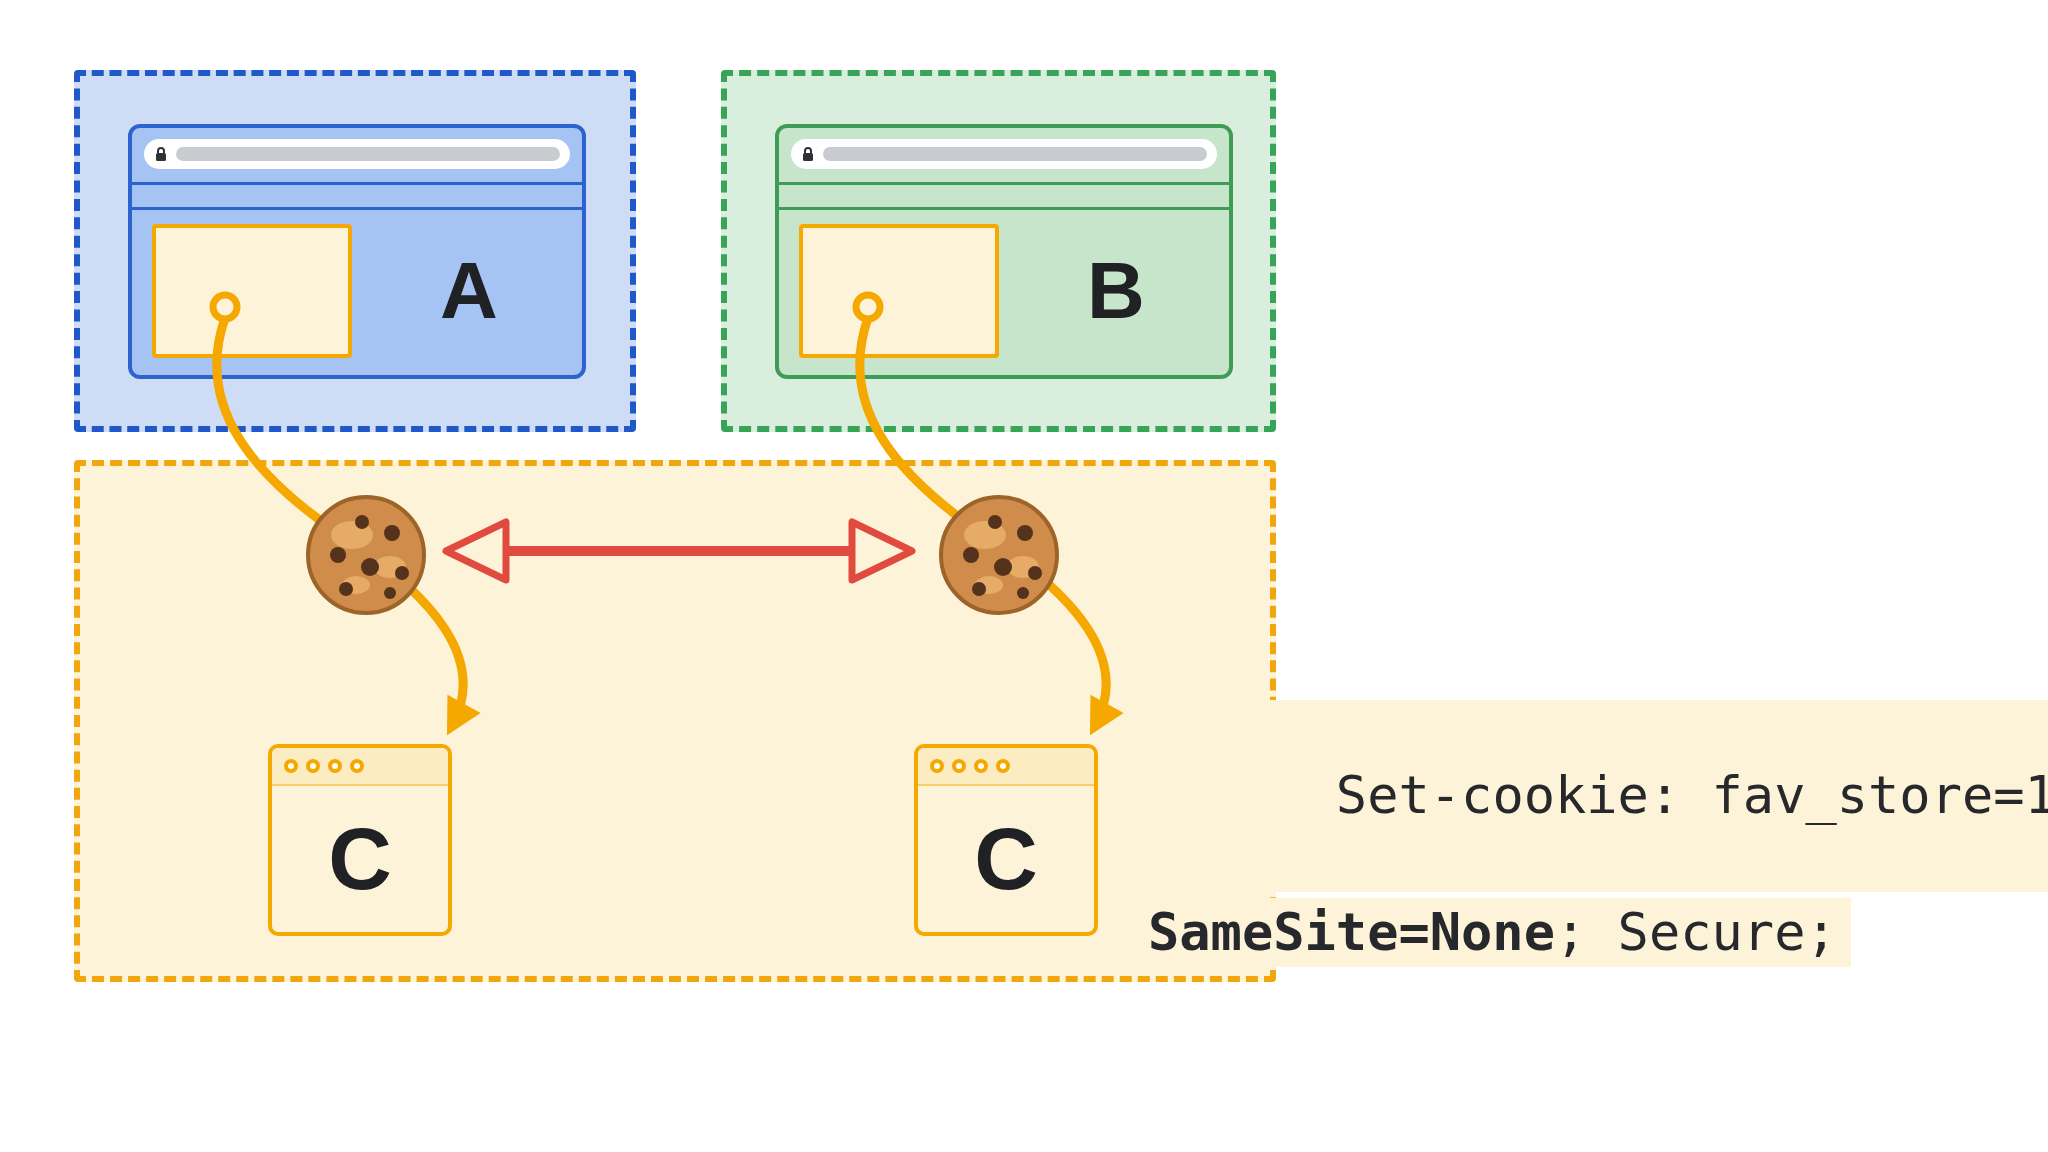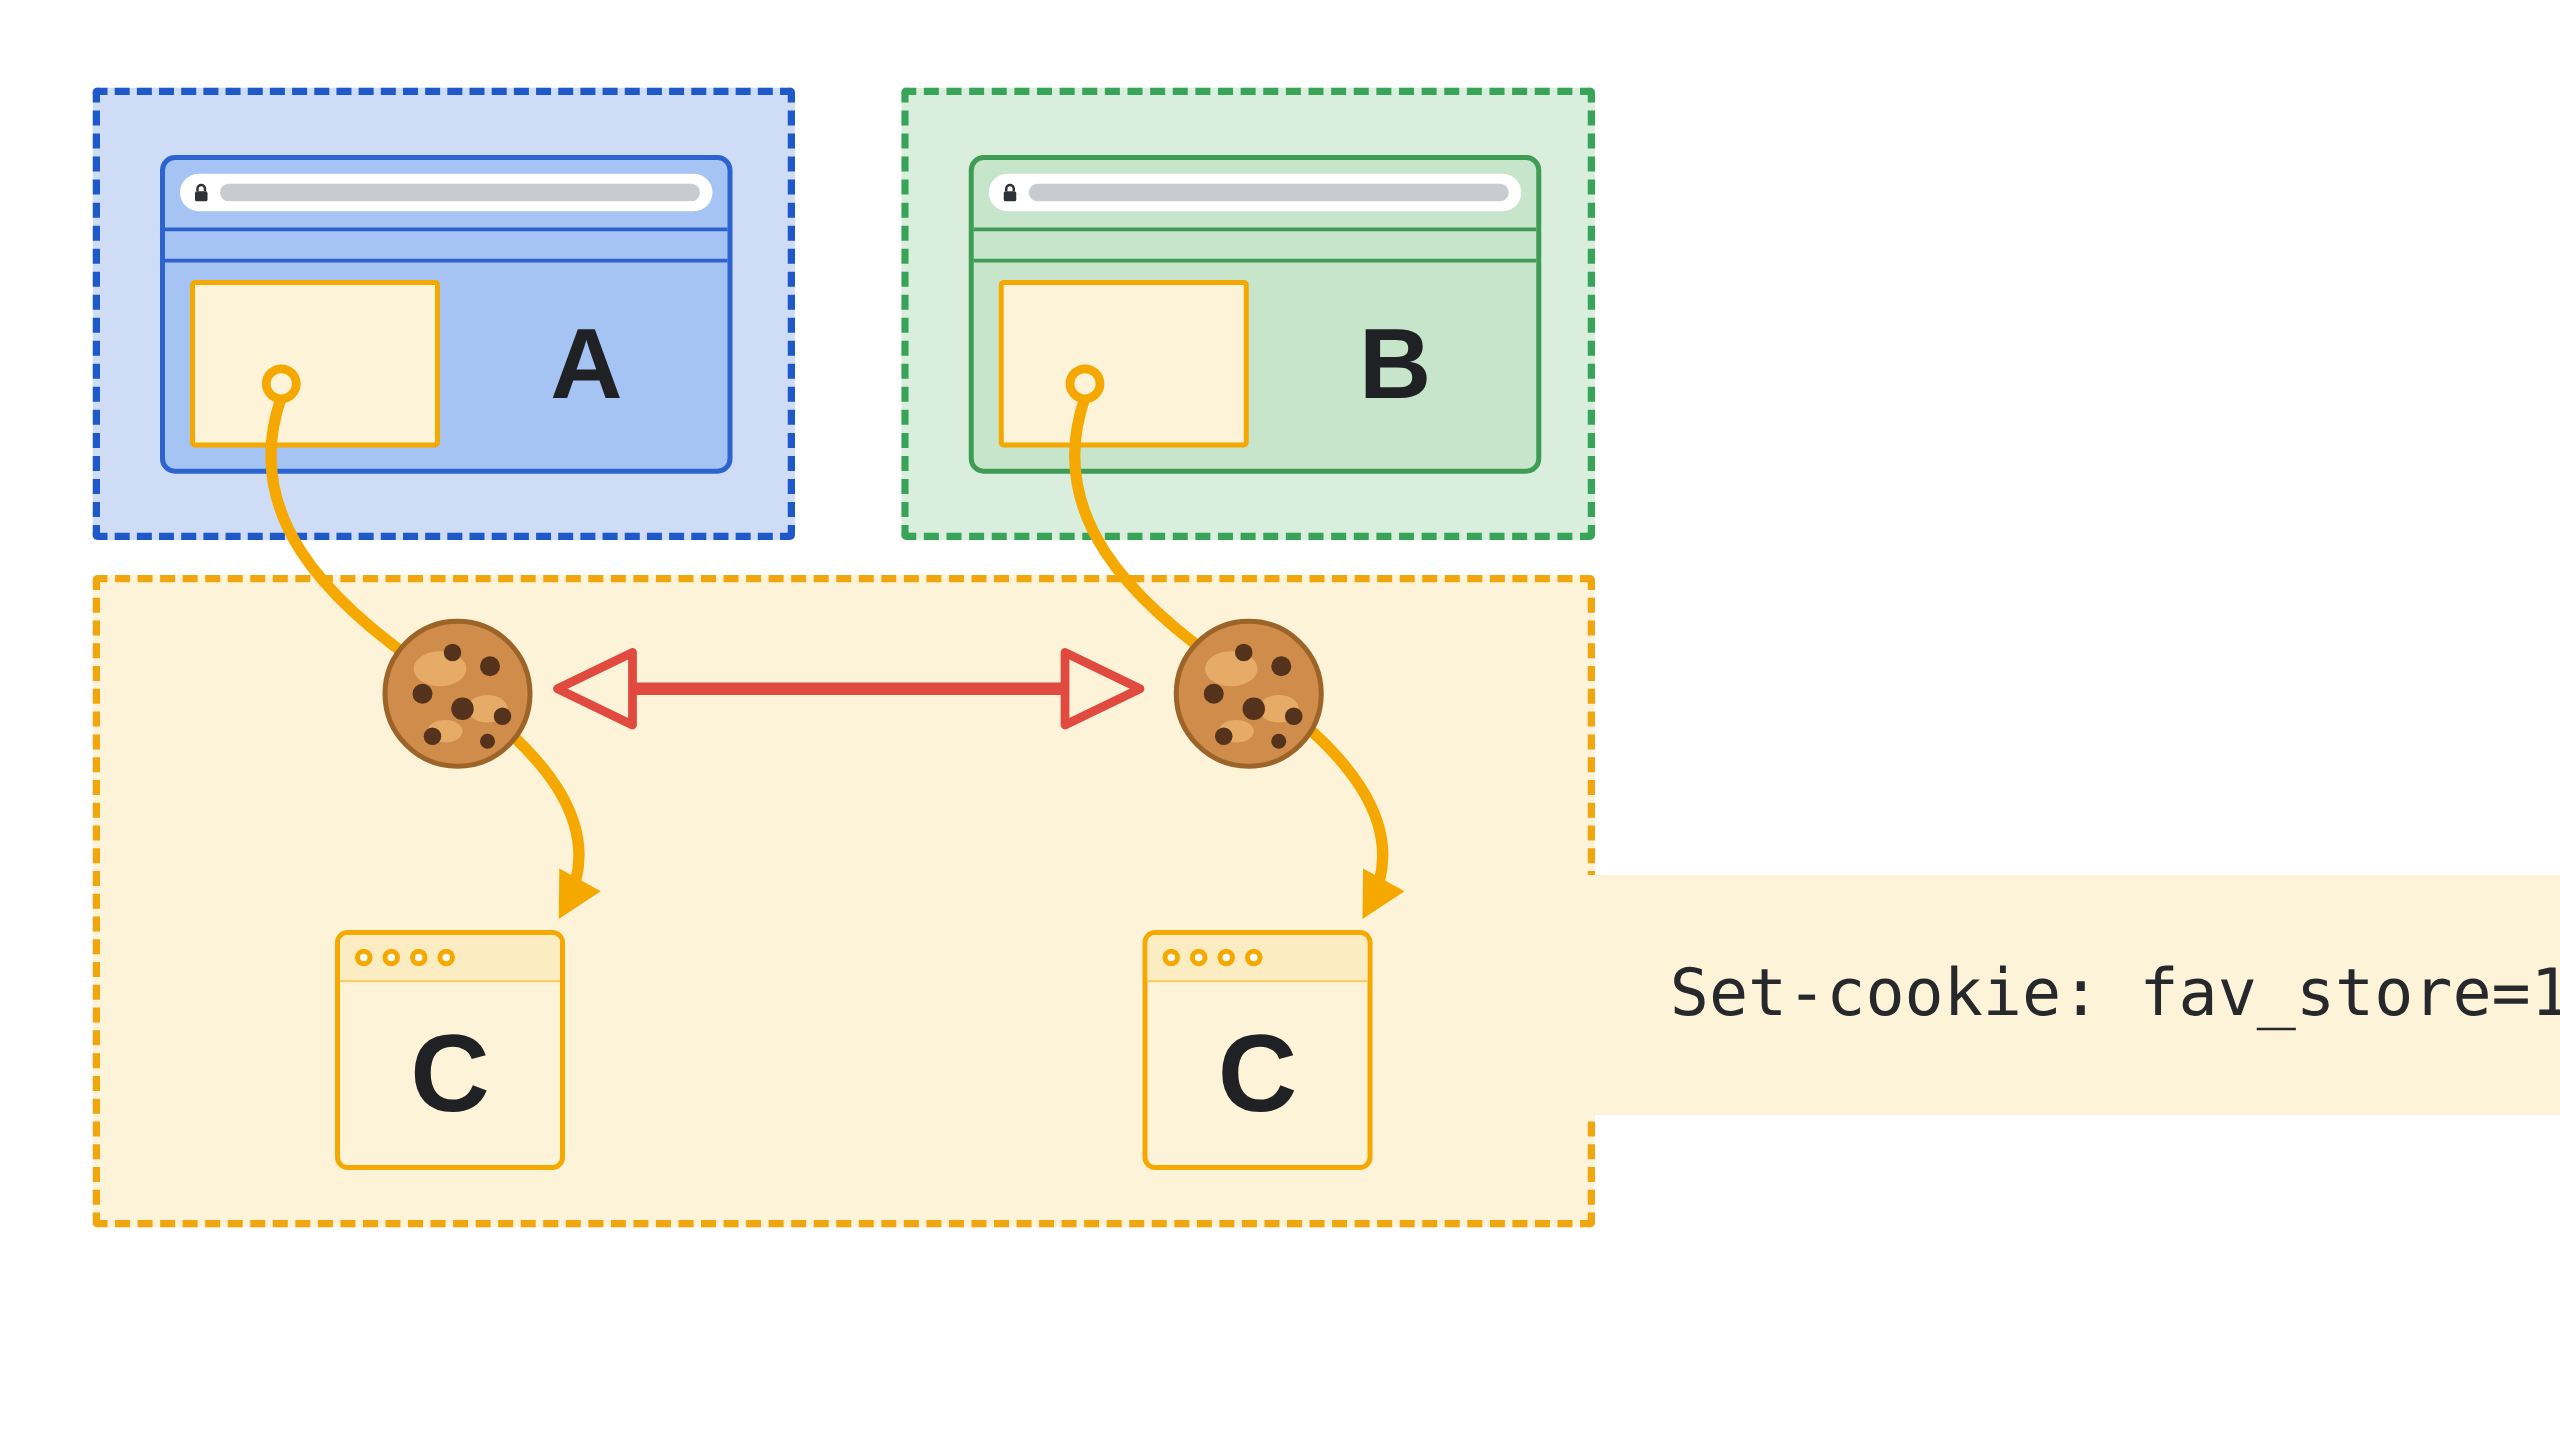--- a/index.html
+++ b/index.html
@@ -213,15 +213,16 @@
     </g>
 
     <circle cx="225" cy="307" r="12" fill="#fdf3d9" stroke="#f5a800" stroke-width="7"></circle>
     <circle cx="868" cy="307" r="12" fill="#fdf3d9" stroke="#f5a800" stroke-width="7"></circle>
   </svg>
 
   <div class="annotation">
     <span class="code-line">
       <span>Set-cookie: fav_store=123;</span>
     </span>
+    <span class="code-line"><b>SameSite=None</b><span>; Secure;</span></span>
   </div>
 
 </div>
 
 </body></html>

